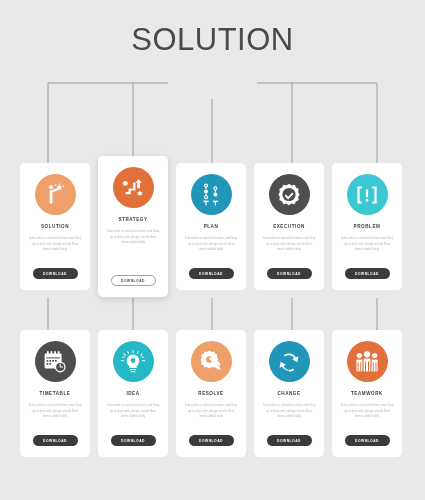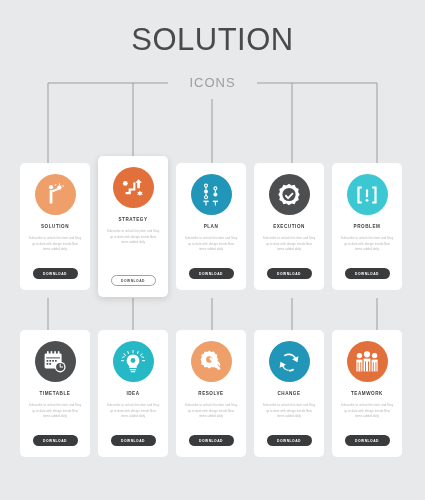--- a/index.html
+++ b/index.html
@@ -99,23 +99,20 @@
     <line x1="212" y1="99" x2="212" y2="163"></line>
     <line x1="292" y1="83" x2="292" y2="163"></line>
     <line x1="377" y1="83" x2="377" y2="163"></line>
     <line x1="48" y1="298" x2="48" y2="330"></line>
     <line x1="133" y1="298" x2="133" y2="330"></line>
     <line x1="212" y1="298" x2="212" y2="330"></line>
     <line x1="292" y1="298" x2="292" y2="330"></line>
     <line x1="377" y1="298" x2="377" y2="330"></line>
   </svg>
 
-  <div class="tree-label">
-    <span>ICONS</span>
-  </div>
 
   <div class="row row-1">
 
     <div class="card">
       <div class="circle" style="background:#efa06a">
         <svg viewBox="0 0 24 24">
           <circle cx="8" cy="4.2" r="2.1"></circle>
           <rect x="6.7" y="7" width="2.7" height="13.5" rx="0.6"></rect>
           <rect x="8.6" y="7.3" width="7.4" height="2.2" rx="1.1" transform="rotate(-22 8.6 7.3)"></rect>
           <circle cx="16.4" cy="4.6" r="2.2"></circle>

